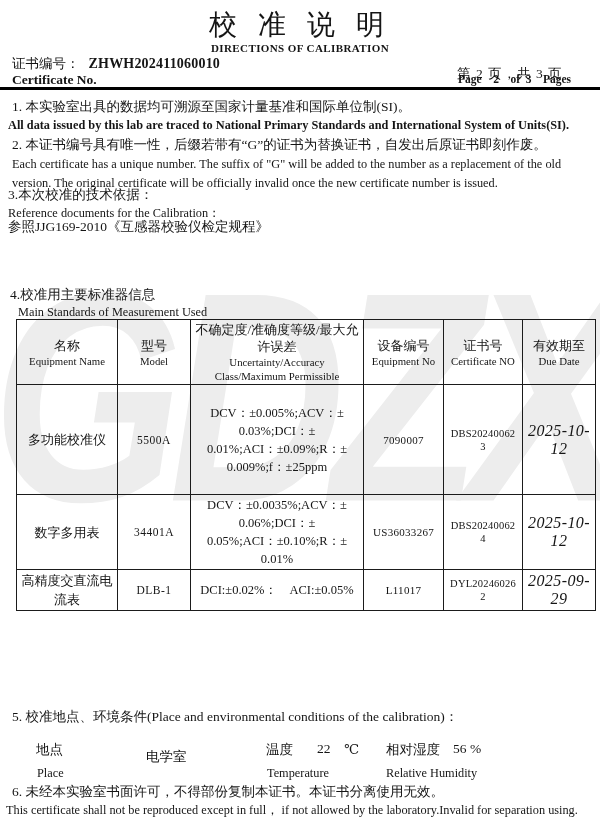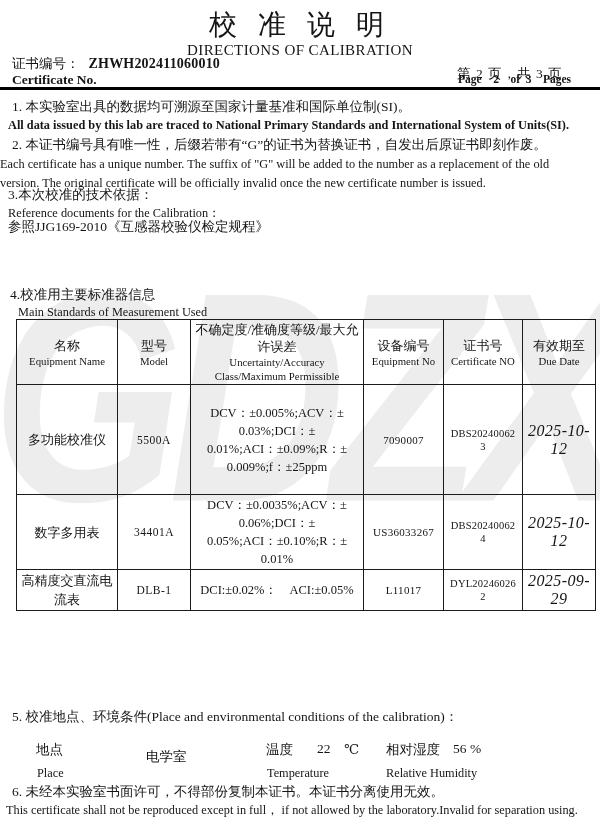--- a/index.html
+++ b/index.html
@@ -22,35 +22,35 @@
   }
   #wm-cjk {
     position:absolute; top:452px; left:55px; z-index:0;
     font-size:52px; font-weight:700; color:#d9d9d9;
     letter-spacing:75px; white-space:nowrap; user-select:none;
   }
   .content { position:relative; z-index:1; }
 
   
   #title { top:6px; left:0; right:0; text-align:center; font-size:28px; font-weight:400; letter-spacing:7px; }
-  #subtitle { top:42px; left:0; right:0; text-align:center; font-size:15px; font-weight:400; letter-spacing:0.4px; }
+  #subtitle { top:42px; left:0; right:0; text-align:center; font-size:11px; font-weight:700; letter-spacing:0.4px; }
   #cert-line { top:55px; left:12px; font-size:13.5px; }
   #cert-line .num { font-size:14px; font-weight:600; margin-left:9px; letter-spacing:0.2px; }
   #cert-en { top:72px; left:12px; font-size:13.5px; font-weight:700; }
   #page-cn { top:55px; left:457px; font-size:13.5px; letter-spacing:1px;margin-top:10px; }
   #page-en { top:73px; left:458px; font-size:11.5px; font-weight:600; white-space:pre; }
   #rule { top:87px; left:0; width:600px; height:2.5px; background:#000; }
 
   
   .cn { font-size:13.5px; line-height:18px; }
   .en { font-size:12.3px; line-height:18px; }
   #s1-cn { top:98px;  left:12px; }
   #s1-en { top:116px; left:8px;font-weight:bold; }
   #s2-cn { top:136px; left:12px; }
-  #s2-en { top:155px; left:0; width:588px; line-height:19px; }
+  #s2-en { top:155px; left:12px; width:588px; line-height:19px; }
   #s3-cn { top:186px; left:8px; }
   #s3-en { top:204px; left:8px; }
   #s3-ref{ top:218px; left:8px; }
   #s4-cn { top:286px; left:10px; }
   #s4-en { top:303px; left:18px; font-size:12.3px; }
 
   
   #std-table {
     position:absolute; top:319px; left:16px; width:579px;
     border-collapse:collapse; table-layout:fixed; background:transparent;

